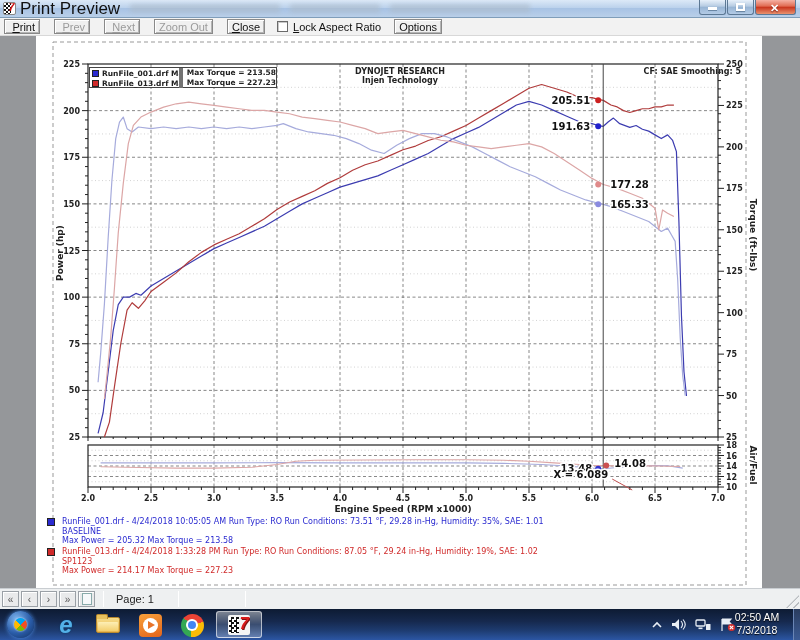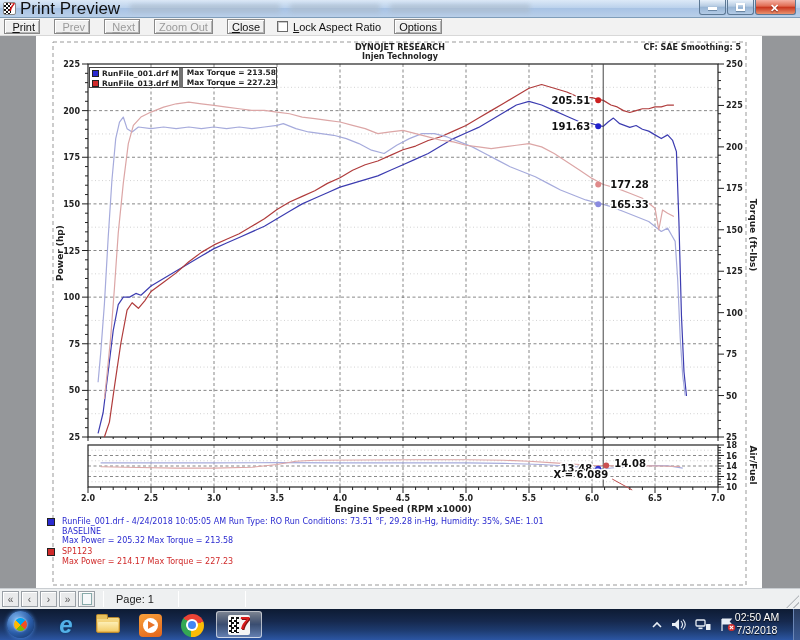--- a/index.html
+++ b/index.html
@@ -37,21 +37,21 @@
   .tb-btn.disabled { color:#9b9b9b; }
   .u { text-decoration:underline; }
   .checkbox-wrap { display:flex; align-items:center; margin-left:12px; }
   .checkbox { width:11px; height:11px; background:#fff; border:1px solid #6a6a6a; box-shadow:inset 1px 1px 0 #c8c8c8; }
   .checkbox-label { margin-left:5px; font-size:11px; color:#111; white-space:nowrap; }
 
   
   .workspace { position:absolute; left:0; top:36px; width:800px; height:552px; background:#95979a; }
   .paper { position:absolute; left:36px; top:0; width:726px; height:552px; background:#ffffff; }
   #chart { position:absolute; left:0; top:0; }
-  .hdr { position:absolute; font-family:"DejaVu Sans",sans-serif; font-weight:bold; font-size:8px; color:#222; }
+  .hdr { position:absolute; font-family:"DejaVu Sans",sans-serif; font-weight:bold; font-size:8px; color:#222;margin-top:24px; }
   .hdr-center { left:214px; width:300px; text-align:center; }
   .rot-label { position:absolute; font-family:"DejaVu Sans",sans-serif; font-weight:bold; font-size:9px; color:#222; text-align:center; }
 
   
   .legend { position:absolute; left:53px; top:31px; width:188px; height:21px; background:#fff;
     border:1px solid #444; font-family:"DejaVu Sans",sans-serif; font-size:7.5px; font-weight:bold; color:#222; }
   .legend-row { display:flex; align-items:center; height:10px; }
   .swatch { width:7px; height:7px; border:1px solid #222; margin:0 3px 0 2px; flex:0 0 auto; }
   .legend-main { width:108px; white-space:nowrap; overflow:hidden; }
   .legend-tq { border-left:4px solid #737373; padding-left:4px; white-space:nowrap; height:10px; line-height:10px; }
@@ -499,20 +499,21 @@
         <div class="run-swatch" style="background:#2a2ad0"></div>
         <div>
           <div>RunFile_001.drf - 4/24/2018 10:05:05 AM  Run Type: RO  Run Conditions: 73.51 °F, 29.28 in-Hg,  Humidity:  35%, SAE: 1.01</div>
           <div>BASELINE</div>
           <div>Max Power = 205.32  Max Torque = 213.58</div>
         </div>
       </div>
       <div class="run-info" style="left:11px;top:511px;color:#d02a2a">
         <div class="run-swatch" style="background:#d02a2a"></div>
         <div>
+          <div>RunFile_013.drf - 4/24/2018 1:33:28 PM  Run Type: RO  Run Conditions: 87.05 °F, 29.24 in-Hg,  Humidity:  19%, SAE: 1.02</div>
           <div>SP1123</div>
           <div>Max Power = 214.17  Max Torque = 227.23</div>
         </div>
       </div>
 
     </div>
   </div>
 
   <div class="statusbar">
     <div class="sb-btn">«</div>

